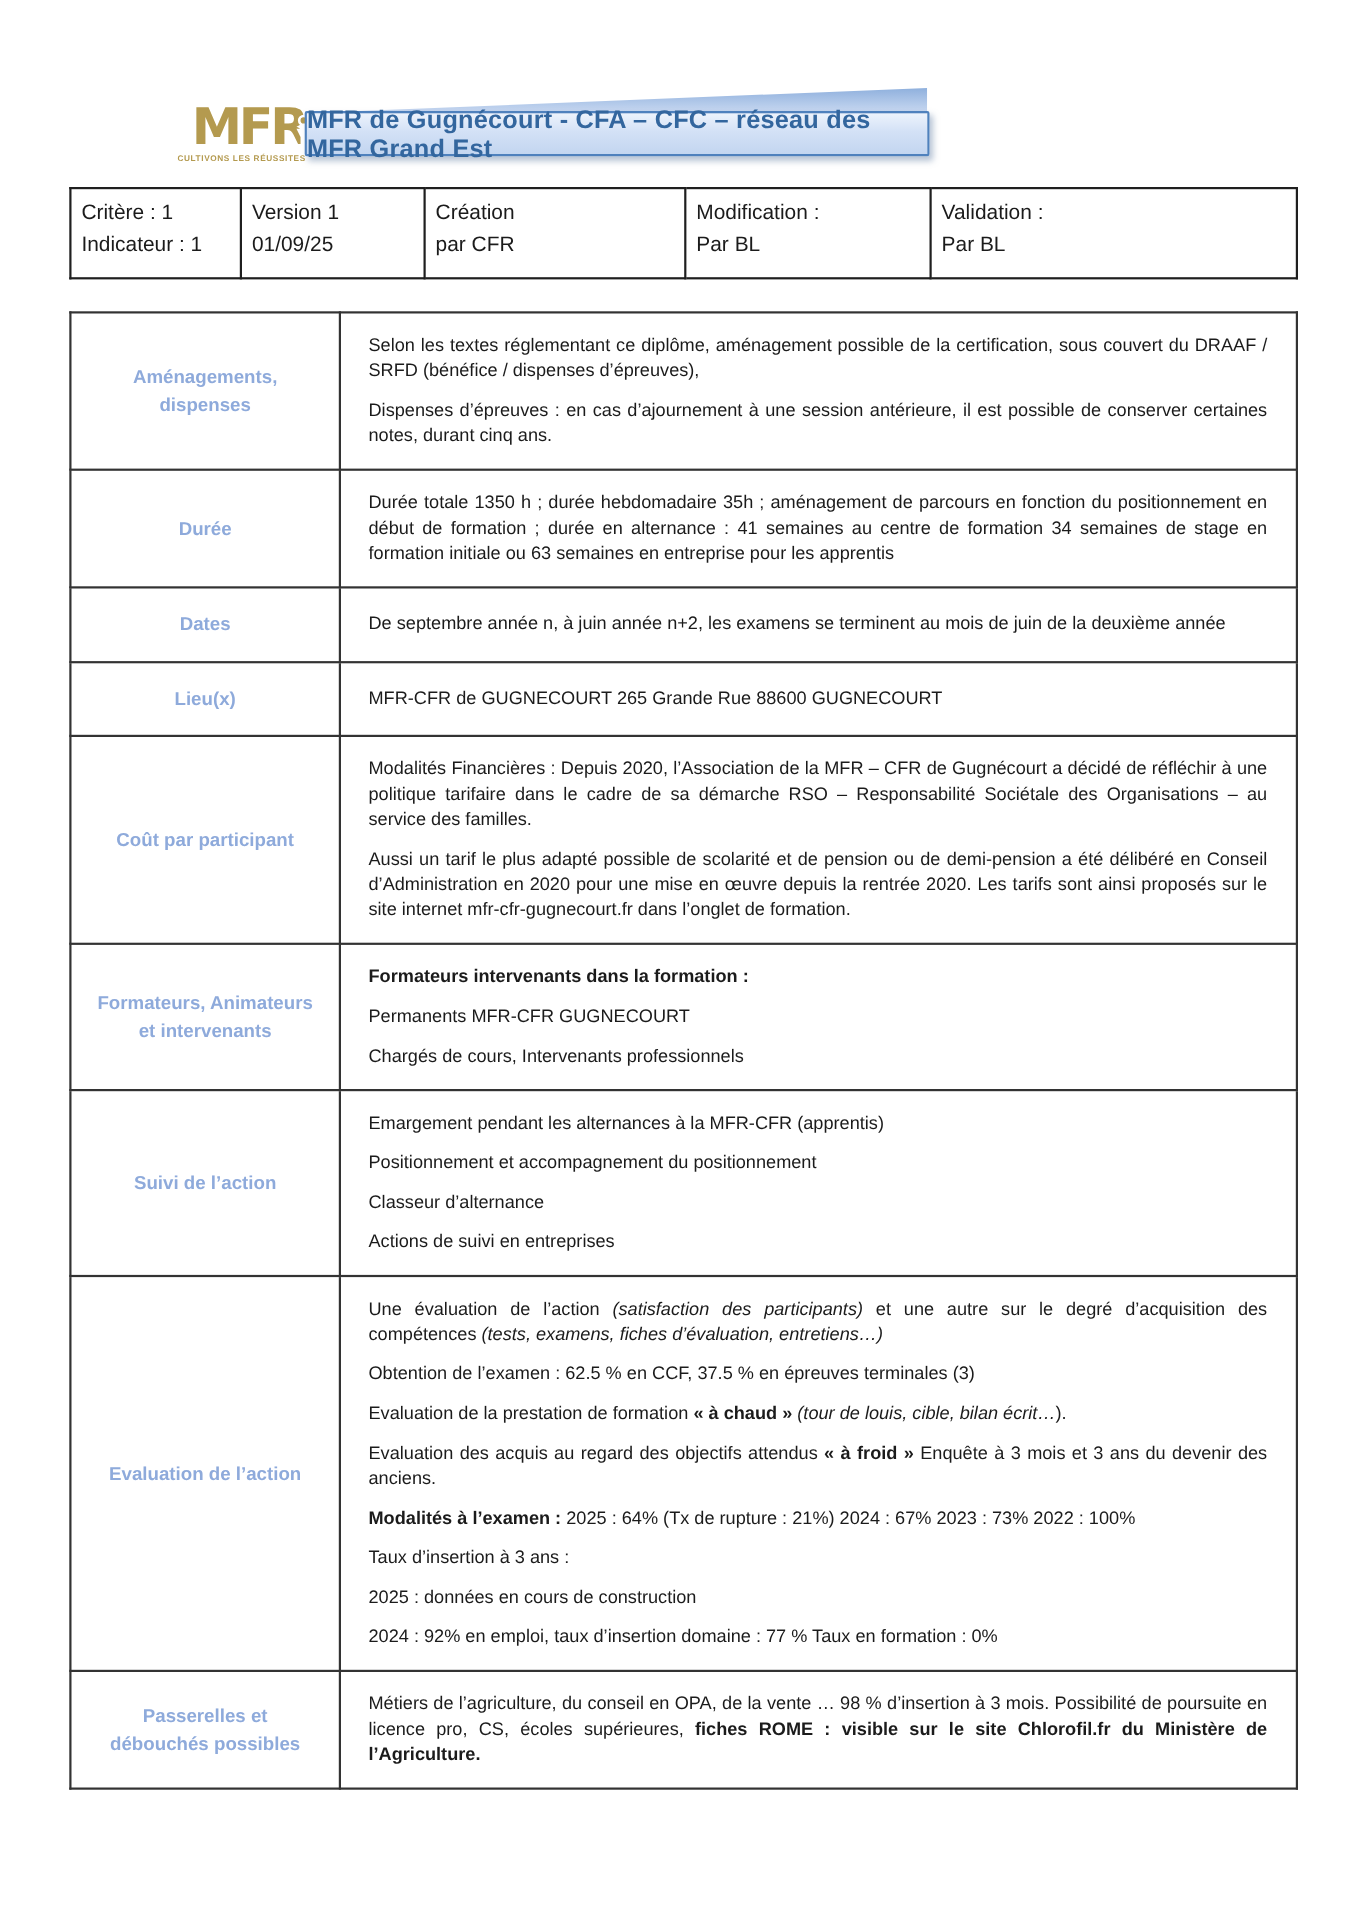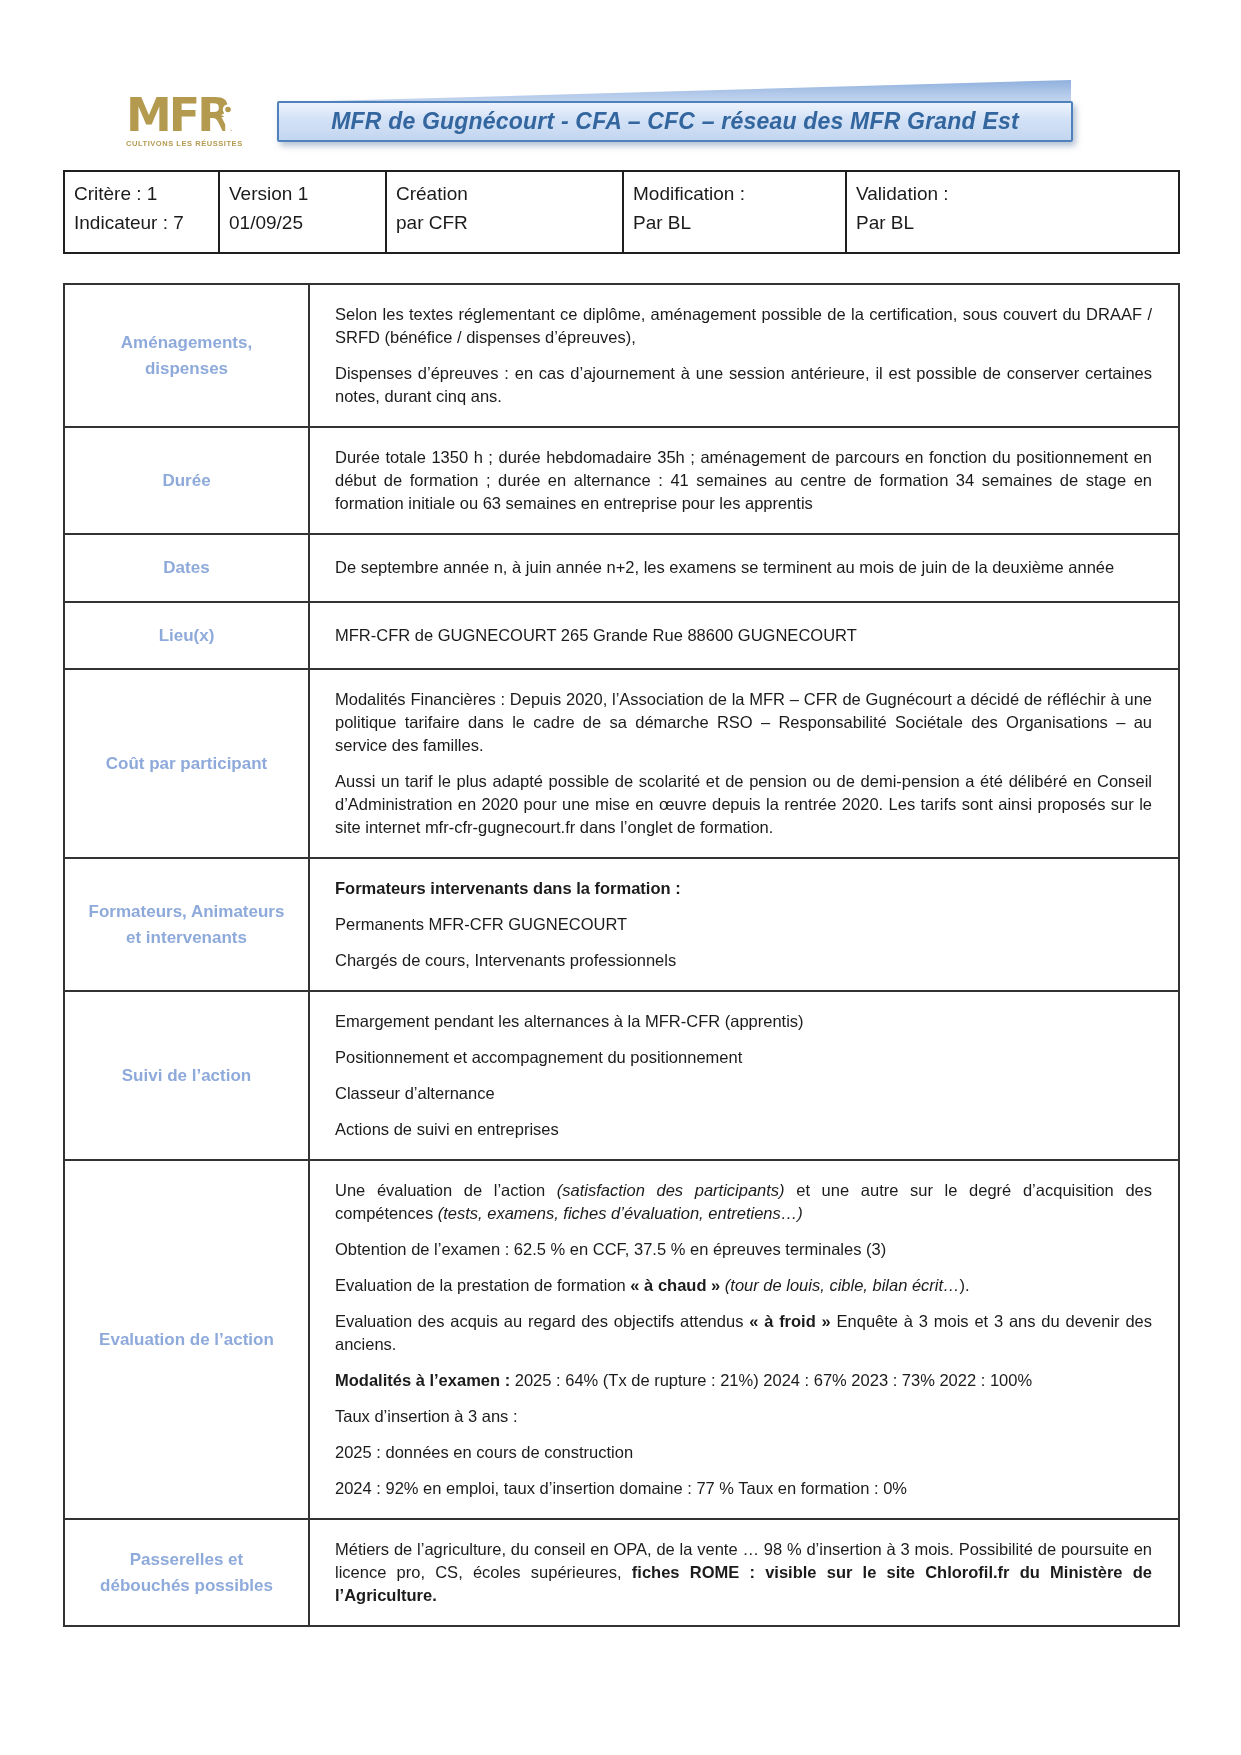--- a/index.html
+++ b/index.html
@@ -2,27 +2,27 @@
 <html lang="fr" style="--logo-gold: #b49a4f; --banner-text: #33669e; --banner-border: #4f81bd; --banner-bg-bottom: #c3d6f0; --accent-label: #8eaadb; --link: #0563c1; --body-text: #1b1b1b; --table-border: #333333;"><head>
 <meta charset="utf-8">
 <style>
   html,body{margin:0;padding:0;background:#ffffff;}
   .page{
     position:relative;width:1241px;height:1755px;background:#fff;
     font-family:"Liberation Sans",sans-serif;color:var(--body-text,#1b1b1b);
     overflow:hidden;
   }
   
-  .logo{position:absolute;left:126px;top:92px;width:152px;text-align:left;color:var(--logo-gold,#b49a4f);}
+  .logo{position:absolute;left:126px;top:92px;width:152px;text-align:right;color:var(--logo-gold,#b49a4f);}
   .logo-mark{position:relative;display:inline-block;line-height:1;}
   .logo-text{font-family:"DejaVu Sans",sans-serif;font-weight:bold;font-size:46px;letter-spacing:-3px;line-height:1;}
   .logo-person{position:absolute;left:92px;top:11px;}
   .logo-tagline{font-size:7.5px;font-weight:bold;letter-spacing:0.55px;margin-top:1px;white-space:nowrap;}
   
-  .banner-wrap{position:absolute;left:277px;top:80px;width:796px;height:64px;font-style:italic;}
+  .banner-wrap{position:absolute;left:277px;top:80px;width:568px;height:64px;}
   .banner-sliver{
     position:absolute;left:32px;right:2px;top:0;height:24px;
     background:linear-gradient(180deg,#8fb0dd,#cddcf3);
     clip-path:polygon(0 90%,100% 0,100% 100%,0 100%);
   }
   .banner-box{
     position:absolute;left:0;top:21px;width:100%;height:41px;box-sizing:border-box;
     background:linear-gradient(180deg,#edf3fc 0%,#d3e1f6 45%,var(--banner-bg-bottom,#c3d6f0) 100%);
     border:2px solid var(--banner-border,#4f81bd);border-radius:2px;
     box-shadow:3px 4px 6px rgba(110,135,170,.5);
@@ -82,21 +82,21 @@
       <col style="width:155px">
         <col style="width:167px">
         <col style="width:237px">
         <col style="width:223px">
         <col style="width:333px">
     </colgroup>
     <tbody>
       <tr>
           <td>
             <div>Critère : 1</div>
-            <div>Indicateur : 7</div>
+            <div>Indicateur : 1</div>
           </td>
           <td>
             <div>Version 1</div>
             <div>01/09/25</div>
           </td>
           <td>
             <div>Création</div>
             <div>par CFR</div>
           </td>
           <td>

